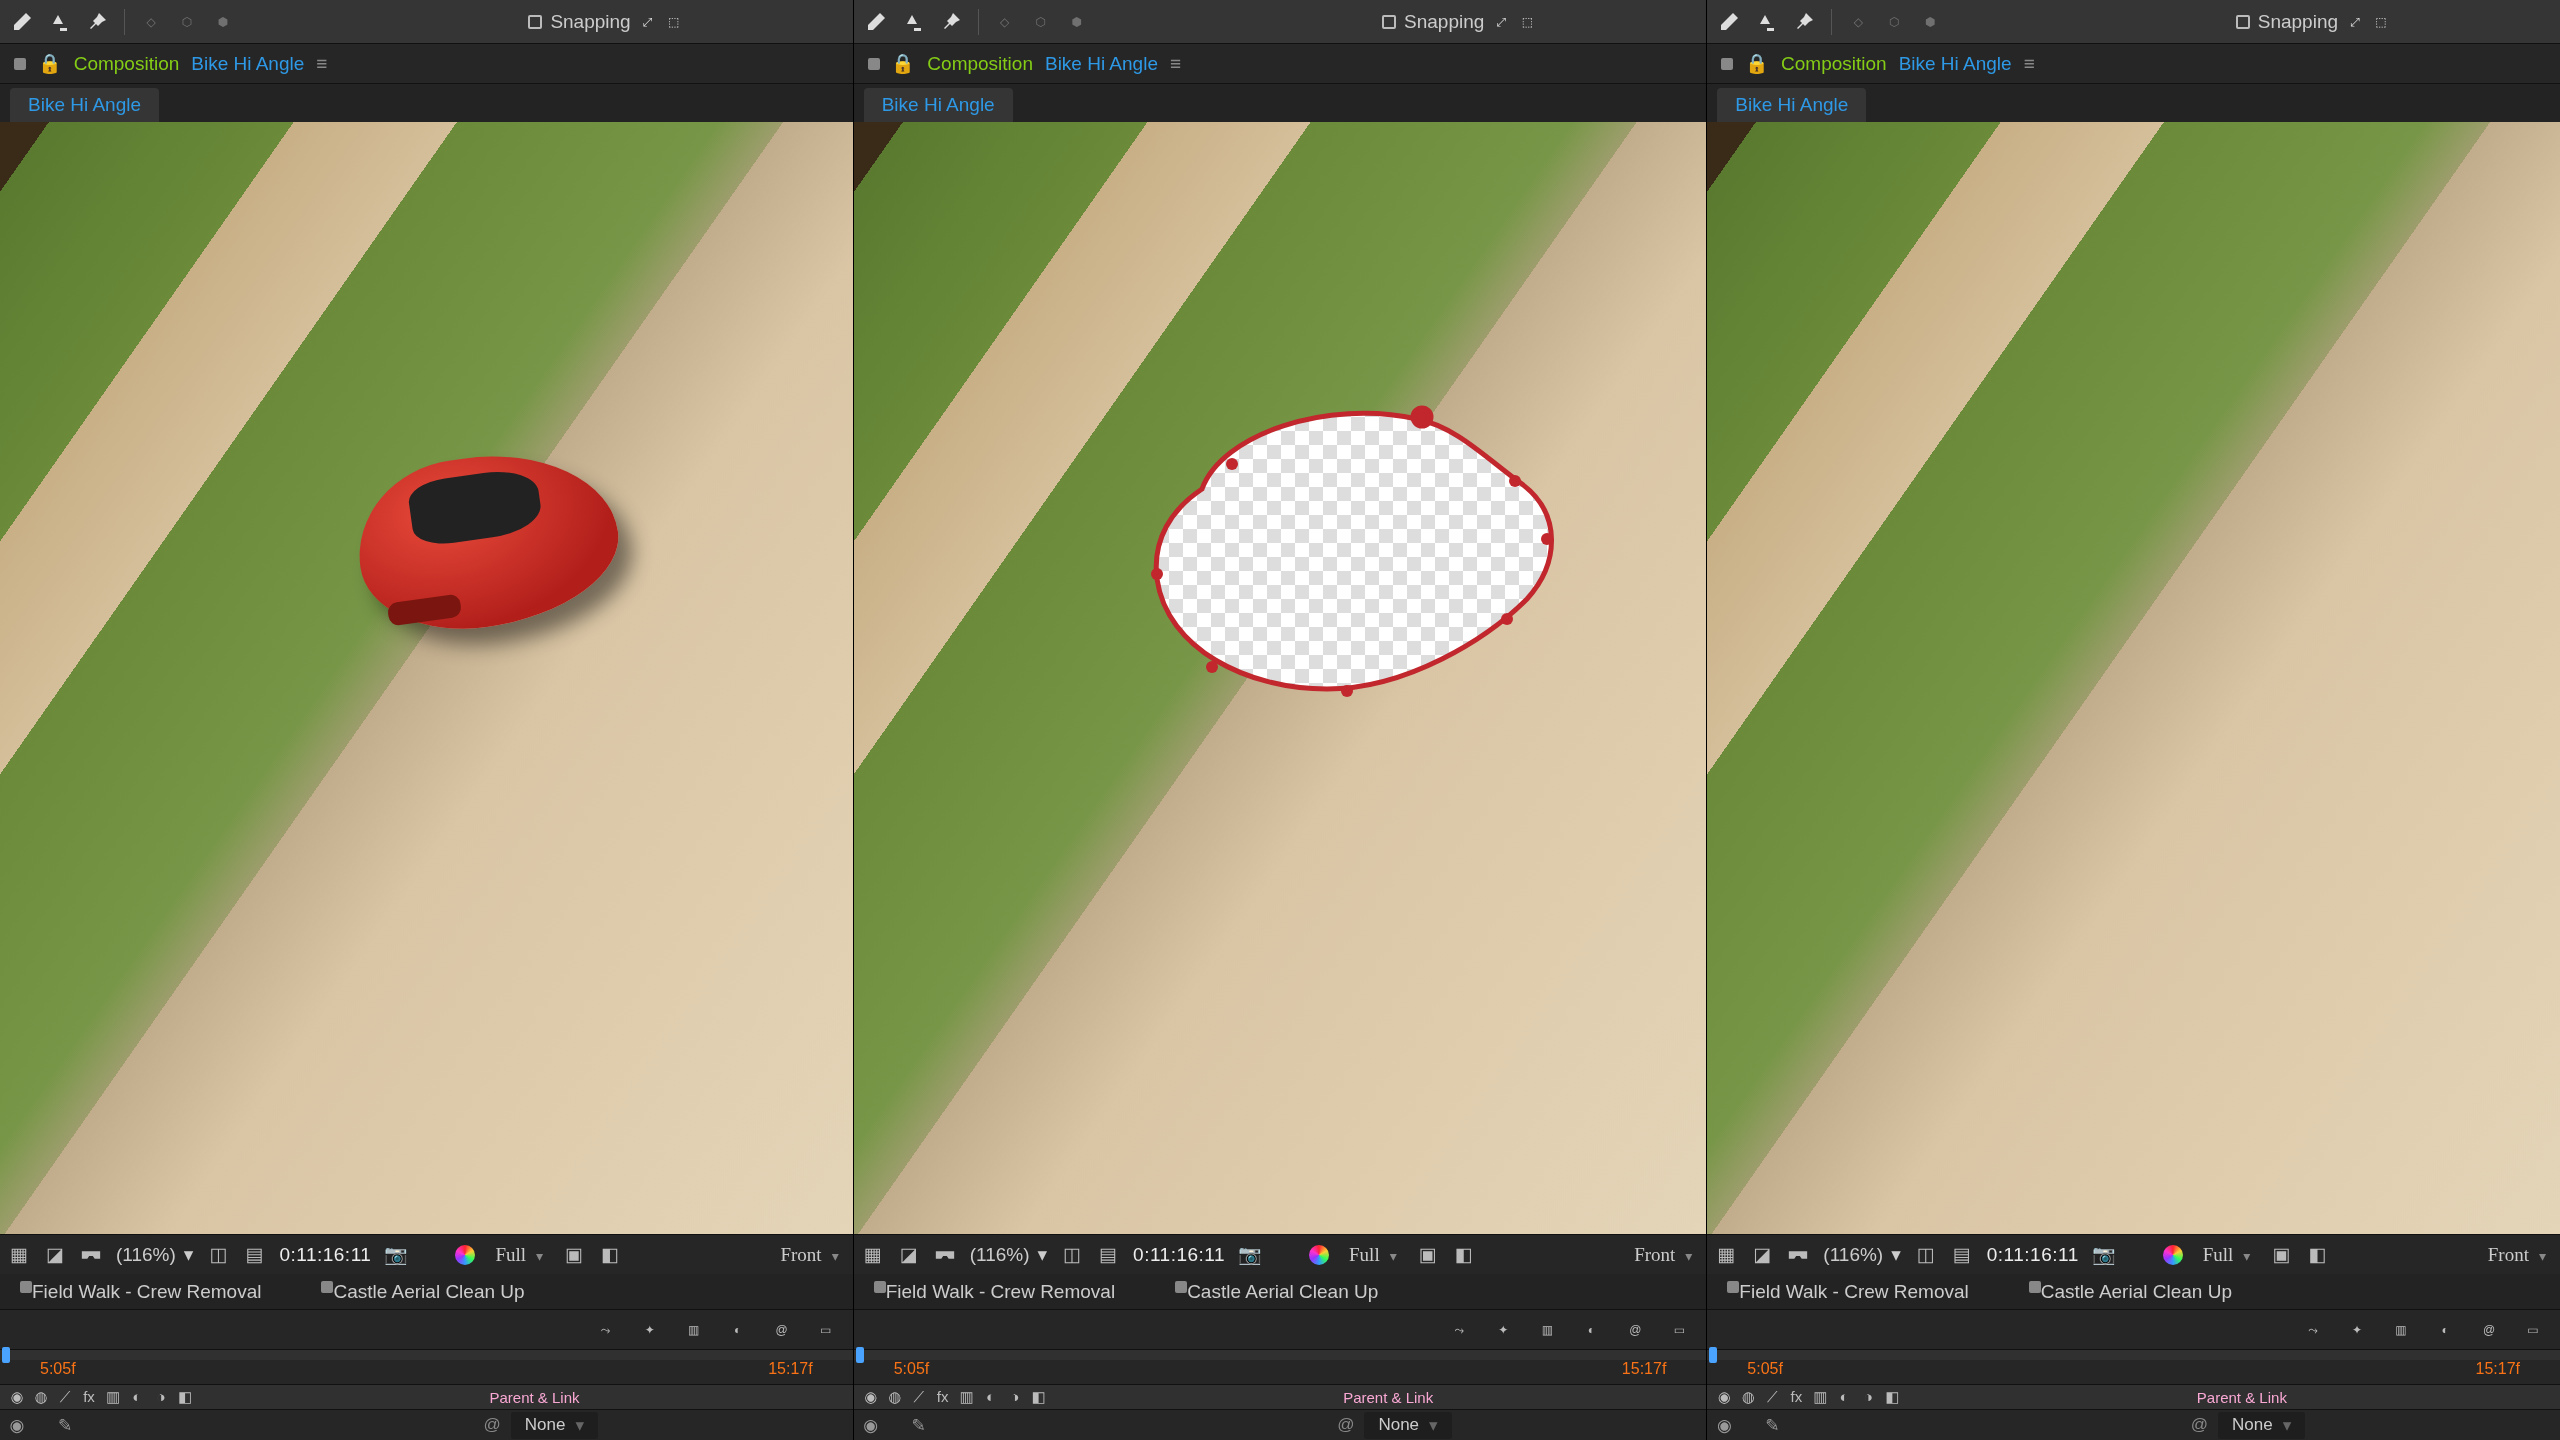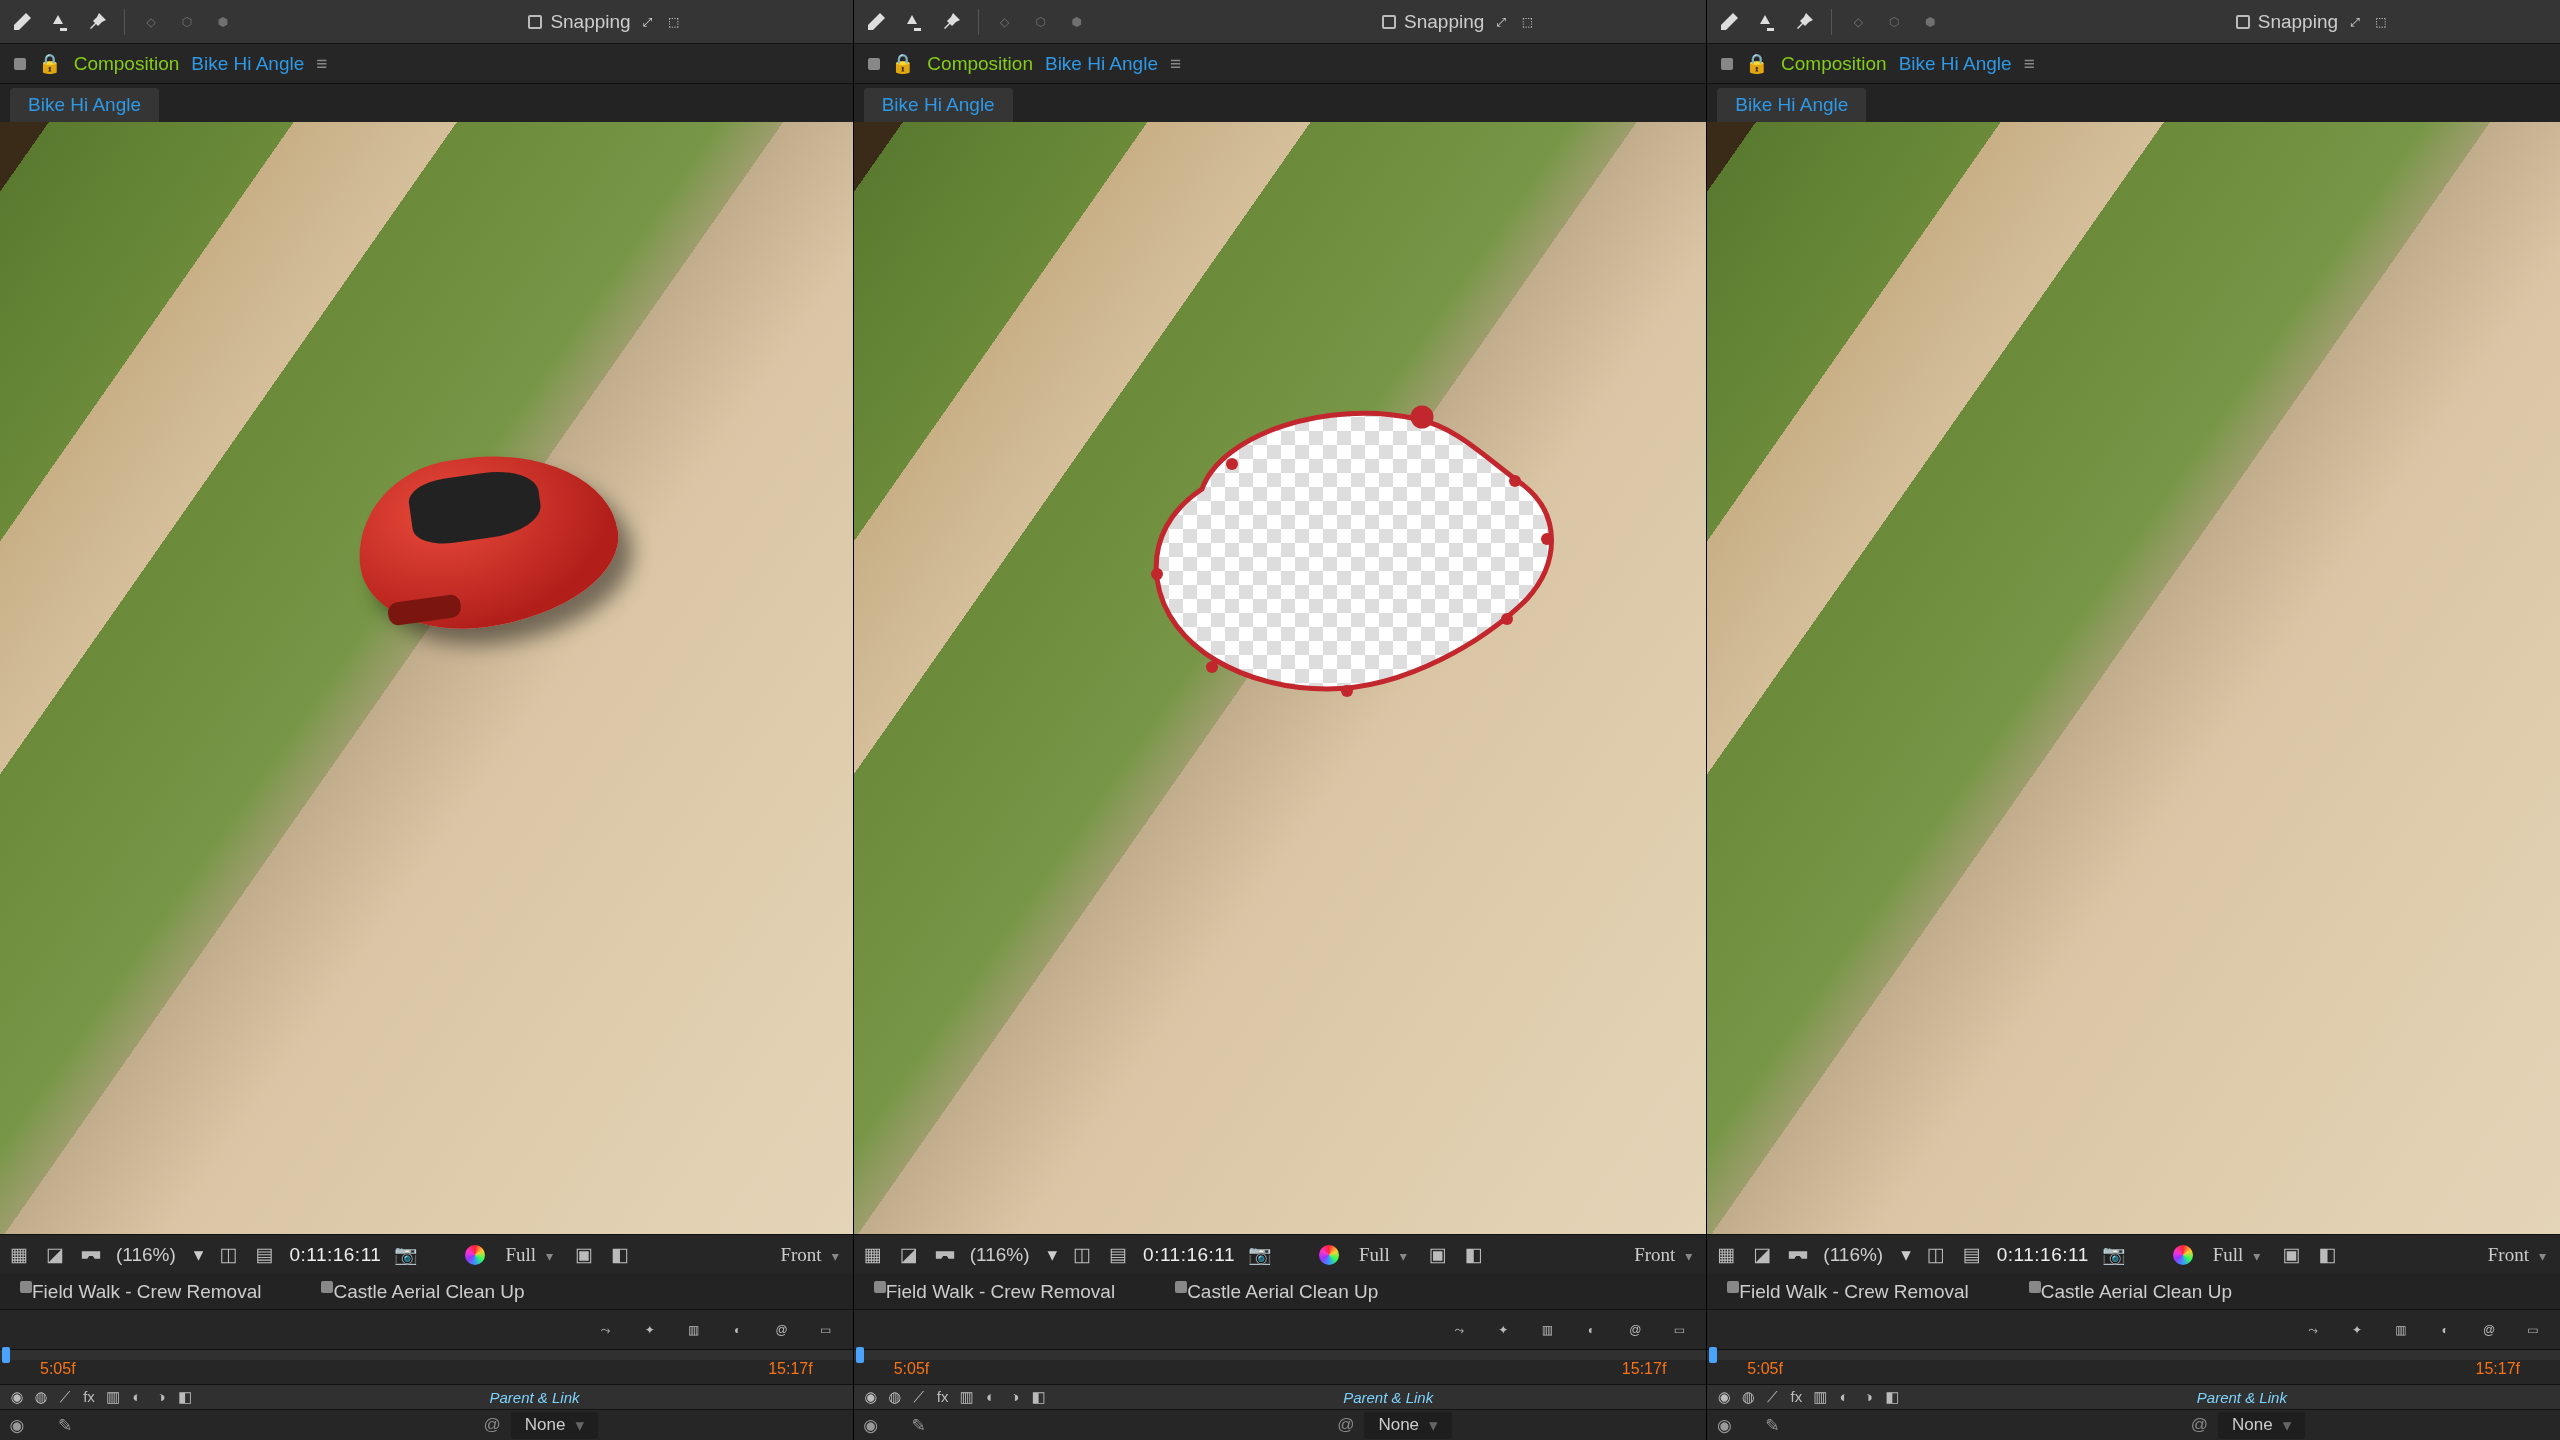--- a/index.html
+++ b/index.html
@@ -158,21 +158,21 @@
     height: 40px;
     background: #262626;
     display: flex;
     align-items: center;
     gap: 14px;
     padding: 0 8px;
     font-size: 19px;
     border-top: 1px solid #111;
   }
   .viewer-controls .vc-icon { width:22px; height:22px; display:flex; align-items:center; justify-content:center; color:#bbb; }
-  .viewer-controls .zoom { display:flex; align-items:center; gap:18px; }
+  .viewer-controls .zoom { display:flex; align-items:center; gap:8px; }
   .viewer-controls .timecode { color:#eee; letter-spacing:.5px; }
   .dd { display:flex; align-items:center; gap:10px; background:#262626; padding:0 6px;font-family:Liberation Serif, serif; }
   .dd .caret::after{content:'▾'; color:#888; font-size:14px;}
   .colorwheel {
     width:20px;height:20px;border-radius:50%;
     background: conic-gradient(#f23,#fc3,#3f5,#39f,#93f,#f3c,#f23);
   }
 
   
   .footage-tabs {
@@ -212,21 +212,21 @@
     padding:0 40px; font-size:16px; color:#f97316; align-items:flex-start;
   }
 
   .tl-columns {
     height: 26px; background:#303030;
     display:flex; align-items:center; font-size:15px; color:#bbb;
     border-top:1px solid #111; border-bottom:1px solid #111;
   }
   .tl-columns .switches { width:56%; display:flex; gap:6px; padding-left:8px;}
   .tl-columns .switches span{ width:18px; text-align:center; }
-  .parent-link { color:#7dd3fc; padding-left:12px;font-style:italic; }
+  .parent-link { color:#f9a8d4; padding-left:12px; }
 
   .tl-layer {
     height: 30px; background:#262626;
     display:flex; align-items:center; font-size:17px;
   }
   .tl-layer .switches { width:56%; display:flex; gap:6px; padding-left:8px;}
   .tl-layer .switches span{ width:18px; text-align:center; color:#999;}
   .none-dd {
     display:flex; align-items:center; gap:10px;
     background:#1e1e1e; padding:3px 14px; border-radius:3px;

